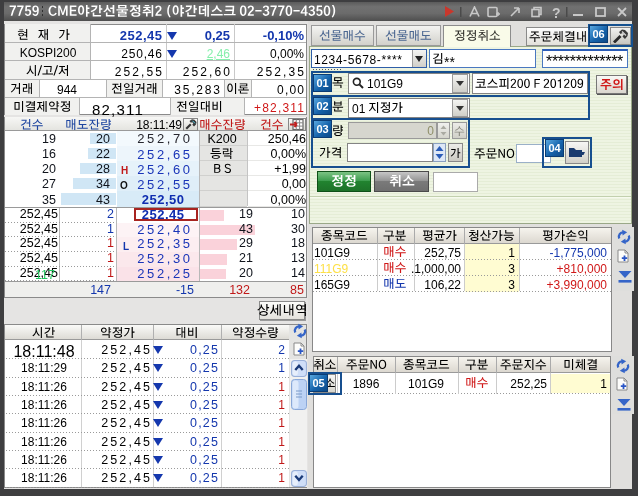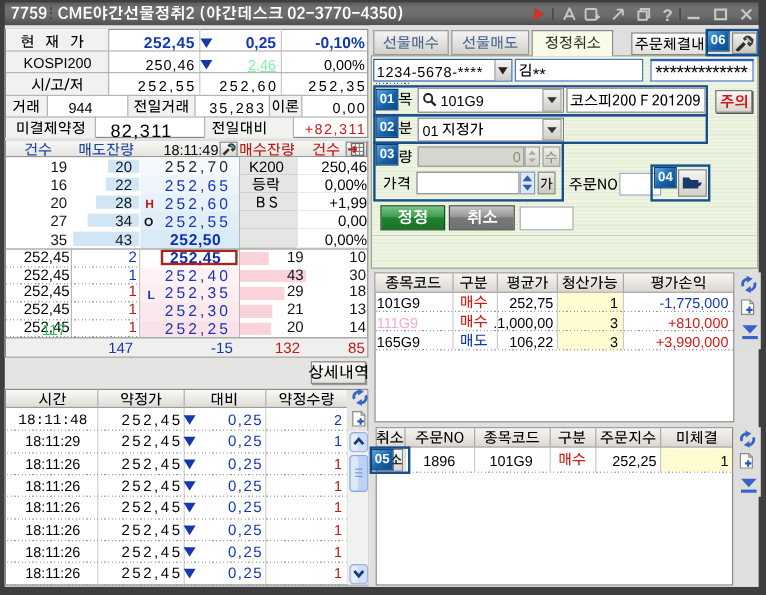--- a/index.html
+++ b/index.html
@@ -236,21 +236,21 @@
 <svg class="kt" style="left:175.3px;top:327.0px;" width="23" height="13" viewBox="0 0 23 13">
     <path d="M6.5 10.4V0.3H7.5V4.4H9.2V0H10.2V10.9H9.2V5.5H7.5V10.4ZM1.5 8.4V1.1H5.5V2.1H2.6V7.4H2.8Q4.1 7.4 6 7.2V8.1Q3.9 8.4 1.9 8.4Z M20.6 10.9V0H21.8V10.9ZM13.1 8.8V0.8H14.2V3.7H17.3V0.8H18.3V8.8ZM14.2 7.8H17.3V4.7H14.2Z" fill="#000"></path>
   </svg>
 <svg class="kt" style="left:231.7px;top:327.0px;" width="47" height="13" viewBox="0 0 47 13">
     <path d="M2.3 8.3V7.3H9.7V11H8.6V8.3ZM8.6 6.8V0H9.7V1.7H11.1V2.6H9.7V4.4H11.1V5.3H9.7V6.8ZM0.9 3.1Q0.9 2 1.8 1.2Q2.6 0.5 3.8 0.5Q5.1 0.5 5.9 1.2Q6.7 2 6.7 3.1Q6.7 4.3 5.9 5Q5.1 5.7 3.8 5.7Q2.6 5.7 1.7 5Q0.9 4.3 0.9 3.1ZM2.1 3.1Q2.1 3.9 2.6 4.4Q3.1 4.8 3.8 4.8Q4.6 4.8 5.1 4.4Q5.6 3.9 5.6 3.1Q5.6 2.4 5.1 1.9Q4.6 1.4 3.8 1.4Q3.1 1.4 2.6 1.9Q2.1 2.4 2.1 3.1Z M14.1 8.8Q14.1 7.8 15.2 7.3Q16.3 6.7 18.1 6.7Q19.9 6.7 21 7.3Q22.1 7.8 22.1 8.8Q22.1 9.8 21 10.3Q19.9 10.8 18.1 10.8Q16.3 10.8 15.2 10.3Q14.1 9.8 14.1 8.8ZM15.3 8.8Q15.3 9.3 16 9.6Q16.8 9.9 18.1 9.9Q19.3 9.9 20.1 9.6Q20.9 9.3 20.9 8.8Q20.9 8.2 20.1 8Q19.4 7.7 18.1 7.7Q16.8 7.7 16.1 8Q15.3 8.3 15.3 8.8ZM18.5 3.8V2.8H20.8V0H21.9V6.7H20.8V3.8ZM12.4 5.8Q12.9 5.6 13.3 5.3Q13.8 5 14.3 4.6Q14.8 4.2 15.1 3.7Q15.4 3.1 15.4 2.6V1.6H13V0.6H19V1.6H16.6V2.5Q16.6 3 16.9 3.5Q17.2 4 17.7 4.4Q18.2 4.8 18.6 5Q19 5.2 19.4 5.4L18.8 6.2Q18.1 5.9 17.3 5.3Q16.5 4.7 16 4.1Q15.7 4.7 14.8 5.5Q13.9 6.2 13 6.6Z M23.8 7.3V6.3H34.4V7.3H29.7V10.9H28.6V7.3ZM24.4 4.3Q25.2 4.1 25.9 3.7Q26.6 3.4 27.2 2.9Q27.9 2.5 28.3 1.9Q28.7 1.3 28.7 0.7V0.2H29.7V0.7Q29.7 1.5 30.4 2.2Q31.1 3 32 3.5Q33 4 33.9 4.3L33.4 5.1Q32.2 4.8 30.9 4Q29.7 3.2 29.2 2.3Q28.7 3.2 27.5 4Q26.2 4.8 25 5.1Z M37.2 9Q37.2 8.1 38.2 7.6Q39.3 7.1 41.1 7.1Q42.8 7.1 43.9 7.6Q45 8.1 45 9Q45 9.9 43.9 10.4Q42.8 10.9 41.1 10.9Q39.3 10.9 38.2 10.4Q37.2 9.9 37.2 9ZM38.4 9Q38.4 9.5 39.1 9.8Q39.8 10 41.1 10Q42.3 10 43 9.8Q43.8 9.5 43.8 9Q43.8 8.5 43 8.2Q42.3 8 41.1 8Q39.8 8 39.1 8.2Q38.4 8.5 38.4 9ZM43.6 7V0H44.7V1.8H46V2.8H44.7V4.6H46V5.5H44.7V7ZM36.2 6.2V2.9H40.7V1.4H36.2V0.6H41.8V3.8H37.3V5.3H37.4Q38.1 5.3 39.8 5.2Q41.5 5.1 42.9 5V5.8Q41.5 6 39.5 6.1Q37.6 6.2 36.6 6.2Z" fill="#000"></path>
   </svg>
 <div style="position:absolute;left:81px;top:340px;width:1px;height:147px;background:#d0d0d0"></div>
 <div style="position:absolute;left:153px;top:340px;width:1px;height:147px;background:#d0d0d0"></div>
 <div style="position:absolute;left:221px;top:340px;width:1px;height:147px;background:#d0d0d0"></div>
 <div style="position:absolute;left:6px;top:358.3px;width:283px;height:1px;background:repeating-linear-gradient(90deg,#9a9a9a 0 1px,transparent 1px 3px)"></div>
-<div class="t" style="left:44px;transform:translateX(-50%);top:344.0px;font-size:12px;color:#000;font-family:Liberation Mono, monospace;">18:11:48</div>
+<div class="t" style="left:44px;transform:translateX(-50%);top:344.0px;font-size:16px;color:#000;">18:11:48</div>
 <div class="t" style="right:488px;top:344.0px;font-size:12.5px;color:#000;letter-spacing:2.1px;margin-right:-2.1px;">252,45</div>
 <div style="position:absolute;left:153px;top:346.0px;width:0;height:0;border-left:5.0px solid transparent;border-right:5.0px solid transparent;border-top:8px solid #1437ad"></div>
 <div class="t" style="right:420px;top:344.0px;font-size:12.5px;color:#1437ad;letter-spacing:1.2px;margin-right:-1.2px;">0,25</div>
 <div class="t" style="right:353px;top:344.0px;font-size:12px;color:#1437ad;">2</div>
 <div style="position:absolute;left:6px;top:376.7px;width:283px;height:1px;background:repeating-linear-gradient(90deg,#9a9a9a 0 1px,transparent 1px 3px)"></div>
 <div class="t" style="left:44px;transform:translateX(-50%);top:362.3px;font-size:12px;color:#000;">18:11:29</div>
 <div class="t" style="right:488px;top:362.3px;font-size:12.5px;color:#000;letter-spacing:2.1px;margin-right:-2.1px;">252,45</div>
 <div style="position:absolute;left:153px;top:364.3px;width:0;height:0;border-left:5.0px solid transparent;border-right:5.0px solid transparent;border-top:8px solid #1437ad"></div>
 <div class="t" style="right:420px;top:362.3px;font-size:12.5px;color:#1437ad;letter-spacing:1.2px;margin-right:-1.2px;">0,25</div>
 <div class="t" style="right:353px;top:362.3px;font-size:12px;color:#1437ad;">1</div>
@@ -470,21 +470,21 @@
 <div style="position:absolute;left:313px;top:259.0px;width:298px;height:1px;background:repeating-linear-gradient(90deg,#9a9a9a 0 1px,transparent 1px 3px)"></div>
 <div class="t" style="left:314px;top:246.5px;font-size:12px;color:#000;">101G9</div>
 <svg class="kt" style="left:383.3px;top:245.5px;" width="23" height="13" viewBox="0 0 23 13">
     <path d="M6.8 10.4V0.3H7.8V4.4H9.2V0H10.3V10.9H9.2V5.5H7.8V10.4ZM1.3 8.6V1.1H5.5V8.6ZM2.3 7.7H4.4V2.1H2.3Z M12.2 7.3V6.3H22.8V7.3H18.1V10.9H16.9V7.3ZM12.8 4.3Q13.5 4.1 14.2 3.7Q14.9 3.4 15.6 2.9Q16.2 2.5 16.6 1.9Q17 1.3 17 0.7V0.2H18.1V0.7Q18.1 1.5 18.8 2.2Q19.5 3 20.4 3.5Q21.3 4 22.3 4.3L21.7 5.1Q20.5 4.8 19.3 4Q18.1 3.2 17.5 2.3Q17 3.2 15.8 4Q14.6 4.8 13.3 5.1Z" fill="#d01818"></path>
   </svg>
 <div class="t" style="right:177px;top:246.5px;font-size:12px;color:#000;">252,75</div>
 <div class="t" style="right:123px;top:246.5px;font-size:12px;color:#000;">1</div>
 <div class="t" style="right:31px;top:246.5px;font-size:12px;color:#1437ad;">-1,775,000</div>
 <div style="position:absolute;left:465px;top:260.0px;width:54px;height:16.0px;background:#fffcd2"></div>
 <div style="position:absolute;left:313px;top:275.0px;width:298px;height:1px;background:repeating-linear-gradient(90deg,#9a9a9a 0 1px,transparent 1px 3px)"></div>
-<div class="t" style="left:314px;top:262.5px;font-size:12px;color:#f9a8d4;">111G9</div>
+<div class="t" style="left:314px;top:262.5px;font-size:12px;color:#fde047;">111G9</div>
 <svg class="kt" style="left:383.3px;top:261.5px;" width="23" height="13" viewBox="0 0 23 13">
     <path d="M6.8 10.4V0.3H7.8V4.4H9.2V0H10.3V10.9H9.2V5.5H7.8V10.4ZM1.3 8.6V1.1H5.5V8.6ZM2.3 7.7H4.4V2.1H2.3Z M12.2 7.3V6.3H22.8V7.3H18.1V10.9H16.9V7.3ZM12.8 4.3Q13.5 4.1 14.2 3.7Q14.9 3.4 15.6 2.9Q16.2 2.5 16.6 1.9Q17 1.3 17 0.7V0.2H18.1V0.7Q18.1 1.5 18.8 2.2Q19.5 3 20.4 3.5Q21.3 4 22.3 4.3L21.7 5.1Q20.5 4.8 19.3 4Q18.1 3.2 17.5 2.3Q17 3.2 15.8 4Q14.6 4.8 13.3 5.1Z" fill="#d01818"></path>
   </svg>
 <div class="t" style="right:177px;top:262.5px;font-size:12px;color:#000;">.1,000,00</div>
 <div class="t" style="right:123px;top:262.5px;font-size:12px;color:#000;">3</div>
 <div class="t" style="right:31px;top:262.5px;font-size:12px;color:#d01818;">+810,000</div>
 <div style="position:absolute;left:465px;top:276.0px;width:54px;height:16.0px;background:#fffcd2"></div>
 <div style="position:absolute;left:313px;top:291.0px;width:298px;height:1px;background:repeating-linear-gradient(90deg,#9a9a9a 0 1px,transparent 1px 3px)"></div>
 <div class="t" style="left:314px;top:278.5px;font-size:12px;color:#000;">165G9</div>
 <svg class="kt" style="left:383.3px;top:277.5px;" width="23" height="13" viewBox="0 0 23 13">

